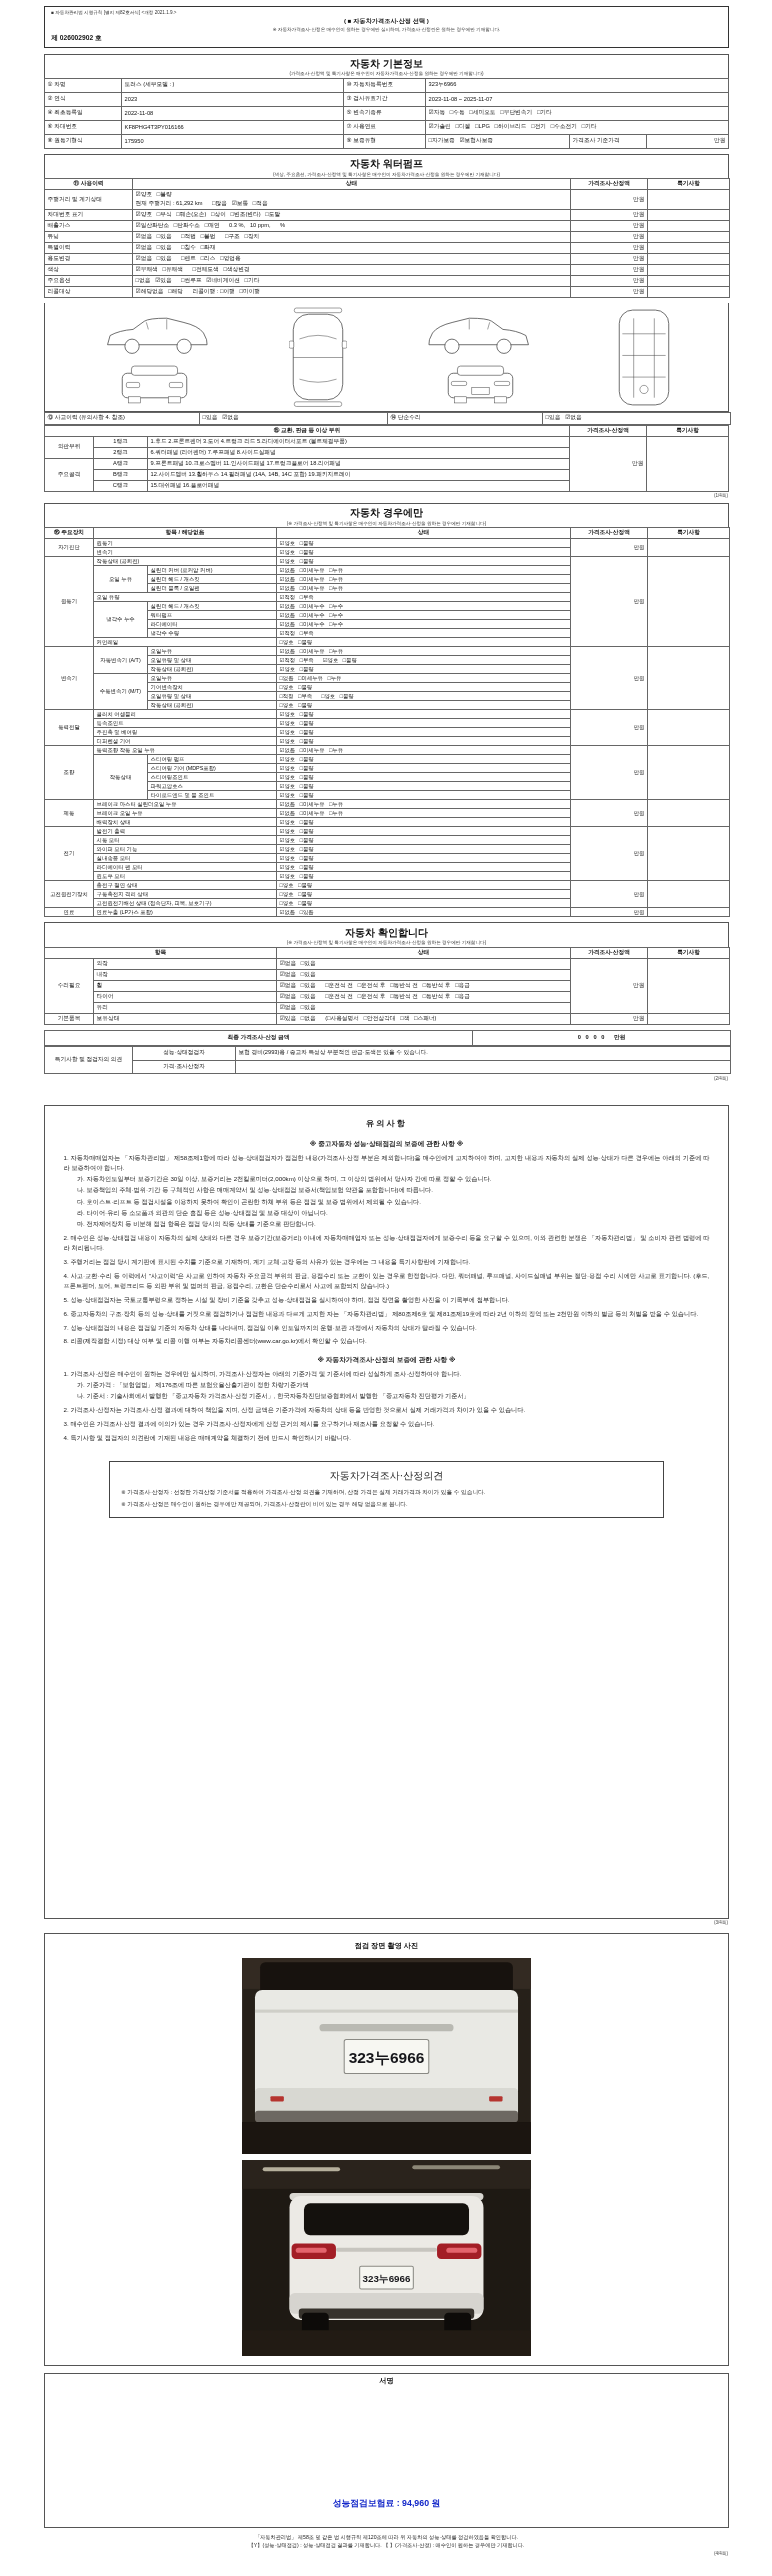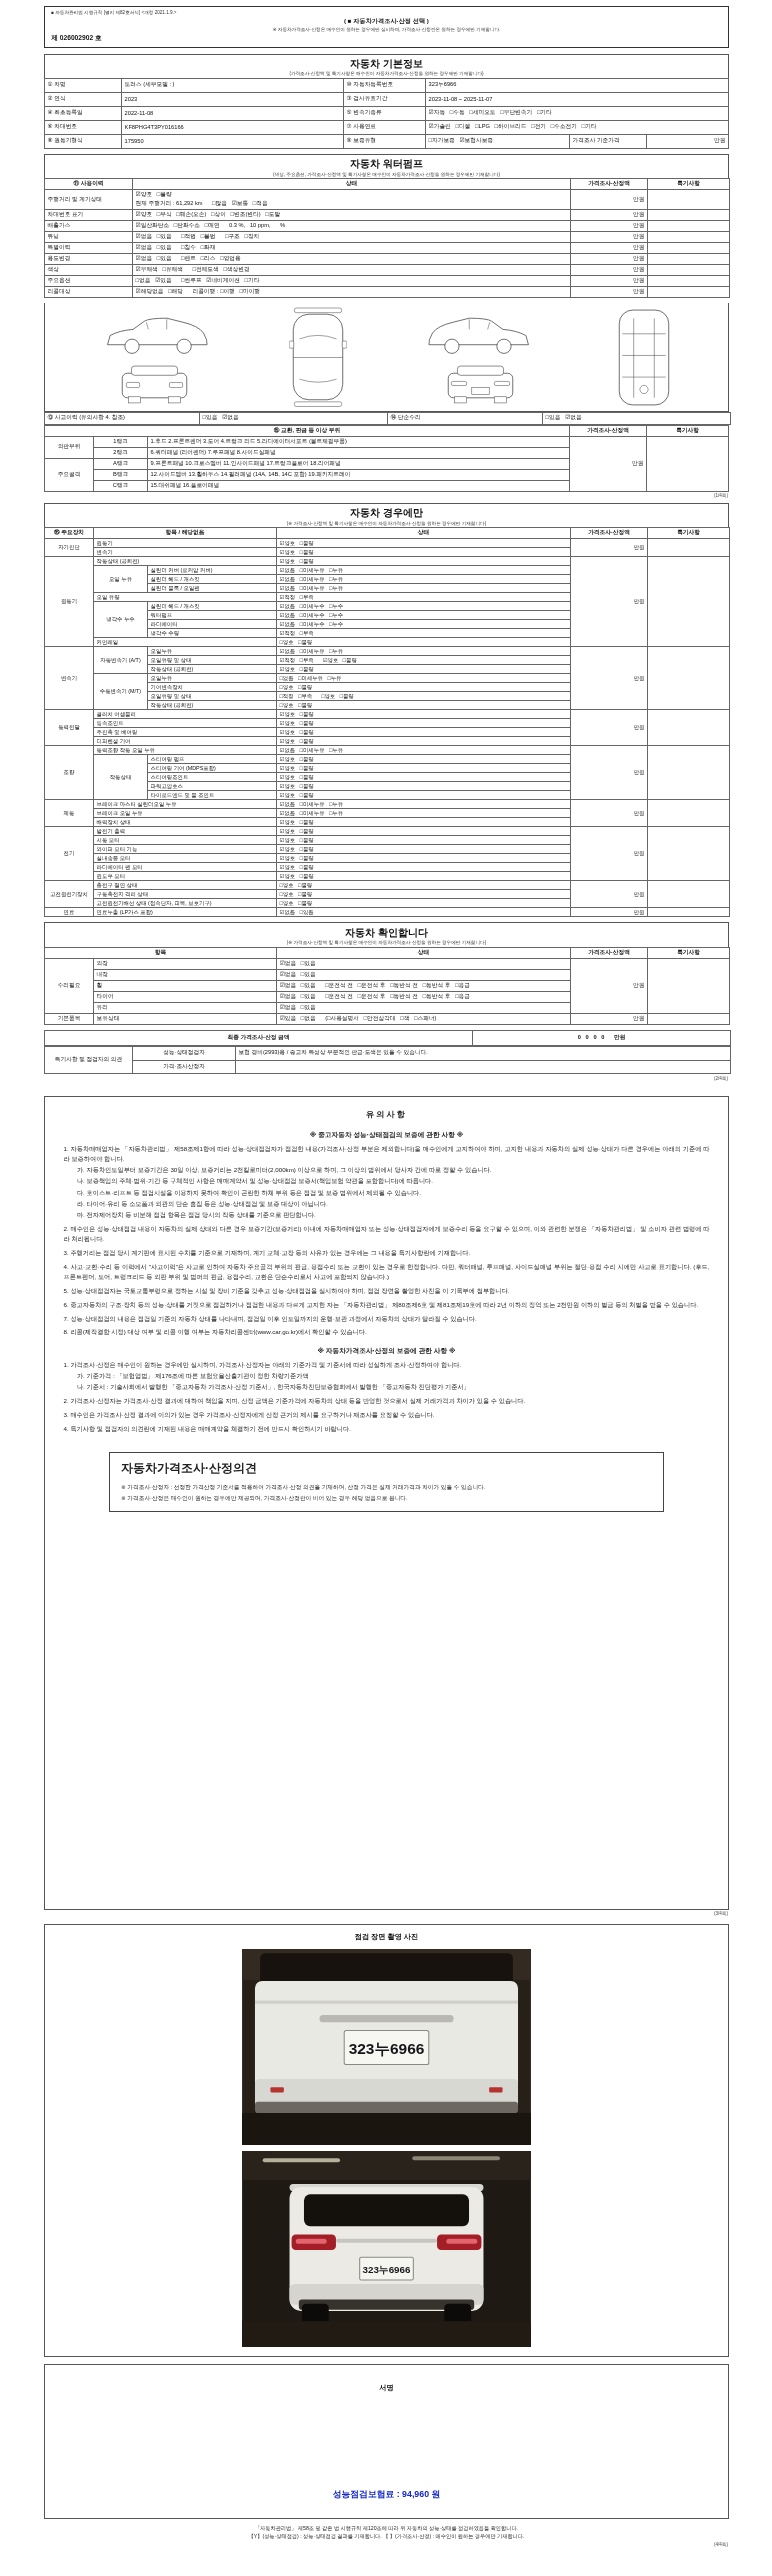--- a/index.html
+++ b/index.html
@@ -41,32 +41,32 @@
   .diag{border:0.5px solid #555;border-top:none;height:109px;display:flex;align-items:center;justify-content:space-around;padding:2.1px 15.5px}
   .diag svg{display:block}
   .diag-col{display:flex;flex-direction:column;align-items:center;gap:5.2px}
   table.final tr{height:15.5px}
   .final-lbl{text-align:center;font-weight:bold;font-size:6.7px}
   .final-val{text-align:center;font-weight:bold;font-size:6.7px;white-space:pre-wrap}
   table.opinions tr{height:13.4px}
   .who{text-align:center;font-size:5.4px}
   .op-text{font-size:5.4px}
   .pagemark{text-align:right;font-size:4.6px;color:#444;margin:1.5px 1px 0}
-  .notice-box{border:0.5px solid #555;margin-top:15px;min-height:814px;padding:11.3px 18.5px 13.4px;font-size:6.2px;line-height:1.65;color:#222}
+  .notice-box{border:0.5px solid #555;margin-top:24px;min-height:814px;padding:11.3px 18.5px 13.4px;font-size:6.2px;line-height:1.65;color:#222}
   .notice-title{text-align:center;font-weight:bold;font-size:8.2px;letter-spacing:2.1px;margin-bottom:5.2px}
   .nt-h{text-align:center;font-weight:bold;font-size:6.7px;margin:7.2px 0 4.1px}
   .nt-n{margin:3.6px 0 1px;text-align:justify}
   .nt-s{margin:1px 0 1px 13.4px;text-align:justify}
   .opinion-box{border:0.8px solid #444;width:86%;margin:17.5px auto 3.1px;padding:6.2px 11.3px 7.2px}
-  .op-title{font-weight:bold;font-size:12px;margin-bottom:4.1px}
+  .op-title{text-align:center;font-weight:normal;font-size:10px;margin-bottom:4.1px}
   .op-line{font-size:5.7px;margin-top:2.1px}
   .photo-box{border:0.5px solid #555;margin-top:8.2px;padding:7.2px 0 9.3px;text-align:center;min-height:433px}
   .photo-title{font-weight:bold;font-size:7.2px;margin-bottom:6.2px}
   .photo-box svg{display:block;margin:6.2px auto 0}
-  .sign-box{border:0.5px solid #555;margin-top:7.2px;height:155px;position:relative;padding-top:18px}
+  .sign-box{border:0.5px solid #555;margin-top:7.2px;height:155px;position:relative;padding-top:2px}
   .sign-title{text-align:center;font-weight:bold;font-size:7.2px}
   .fee{position:absolute;left:0;right:0;bottom:17.5px;text-align:center;color:#1226c9;font-weight:bold;font-size:8.8px}
   .footer{margin-top:5.2px;text-align:center}
   .f-line{font-size:5.2px;color:#222;margin-top:1.5px}
 </style>
 </head>
 <body>
 
 <div class="doc">
 

